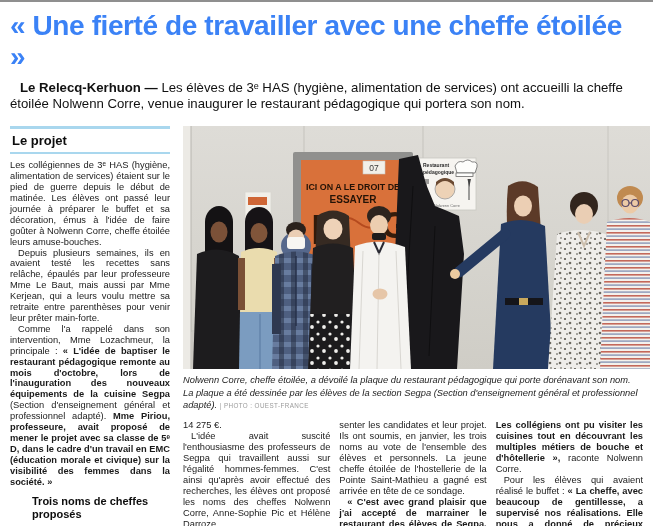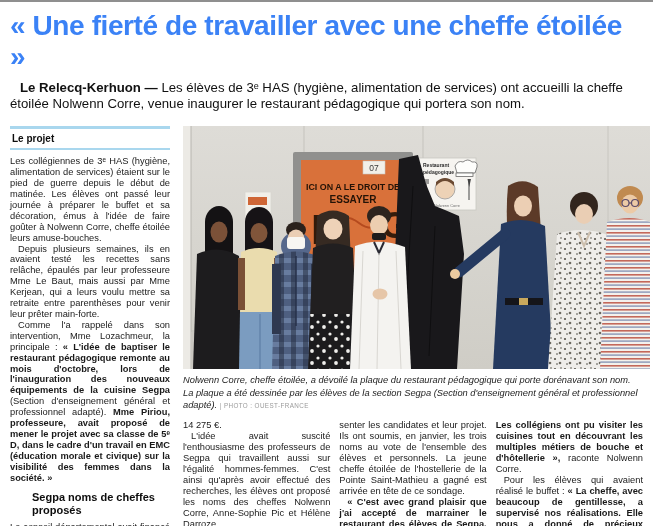--- a/index.html
+++ b/index.html
@@ -7,21 +7,21 @@
     width:653px; height:526px; box-sizing:border-box;
     font-family:"Liberation Sans","DejaVu Sans",sans-serif;
     color:#1a1a1a; background:#fff; position:relative; overflow:hidden;
     border-top:2px solid #8f8f8f; padding:0 10px;
   }
   .headline { font-size:28px; font-weight:bold; letter-spacing:-0.4px; margin:9px 0 0 0; color:#3b82f6; line-height:1.1; }
   .lead { font-size:13.2px; line-height:1.27; margin-top:7px; color:#111; }
   .lead .loc { font-weight:bold;padding-left:10px; }
   .content { display:flex; gap:13px; margin-top:10px; }
   .colL { flex:0 0 160px; width:160px; }
-  .kicker { font-weight:bold; font-size:10px; border-top:3px solid #a9d7ee; border-bottom:2px solid #a9d7ee; padding:4px 0 4px 2px; margin-bottom:6px; color:#0d0d0d; }
+  .kicker { font-weight:bold; font-size:13px; border-top:3px solid #a9d7ee; border-bottom:2px solid #a9d7ee; padding:4px 0 4px 2px; margin-bottom:6px; color:#0d0d0d; }
   .bt p { margin:0; font-size:9.3px; line-height:10.9px; text-align:justify; }
   .bt p.ind { text-indent:8px; }
   .subhead { font-weight:bold; font-size:11px; line-height:1.2; margin:7px 0 5px 0; padding-left:22px; color:#0d0d0d; }
   .colR { flex:1; min-width:0; }
   .photo-frame { width:467px; height:243px; overflow:hidden; background:#d7d5cf; }
   .caption { font-style:italic; font-size:9.3px; line-height:1.32; margin-top:5px; color:#1e1e1e; }
   .credit { font-style:normal; font-size:6.3px; color:#9a9a9a; letter-spacing:0.4px; white-space:nowrap; }
   .cols3 { display:flex; gap:9px; margin-top:8px; }
   .cols3 .c { flex:1; min-width:0; }
   .b { font-weight:bold; }
@@ -35,21 +35,21 @@
 
   <p class="lead"><span class="loc">Le Relecq-Kerhuon —</span><span> Les élèves de 3ᵉ HAS (hygiène, alimentation de services) ont accueilli la cheffe étoilée Nolwenn Corre, venue inaugurer le restaurant pédagogique qui portera son nom.</span></p>
 
   <div class="content">
 
     <div class="colL bt">
       <div class="kicker">Le projet</div>
       <p>Les collégiennes de 3ᵉ HAS (hygiène, alimentation de services) étaient sur le pied de guerre depuis le début de matinée. Les élèves ont passé leur journée à préparer le buffet et sa décoration, émus à l'idée de faire goûter à Nolwenn Corre, cheffe étoilée leurs amuse-bouches.</p>
       <p class="ind">Depuis plusieurs semaines, ils en avaient testé les recettes sans relâche, épaulés par leur professeure Mme Le Baut, mais aussi par Mme Kerjean, qui a leurs voulu mettre sa retraite entre parenthèses pour venir leur prêter main-forte.</p>
       <p class="ind"><span>Comme l'a rappelé dans son intervention, Mme Lozachmeur, la principale : </span><span class="b">« L'idée de baptiser le restaurant pédagogique remonte au mois d'octobre, lors de l'inauguration des nouveaux équipements de la cuisine Segpa </span><span>(Section d'enseignement général et professionnel adapté). </span><span class="b">Mme Piriou, professeure, avait proposé de mener le projet avec sa classe de 5ᵉ D, dans le cadre d'un travail en EMC (éducation morale et civique) sur la visibilité des femmes dans la société. »</span></p>
-      <h3 class="subhead">Segpa noms de cheffes proposés</h3>
+      <h3 class="subhead">Trois noms de cheffes proposés</h3>
       <p>Le conseil départemental avait financé le matériel de cuisine (four, accessoires, lave-vaisselle, réfrigérateur-congélateur, une armoire et un plan de travail en inox) pour un montant de</p>
     </div>
 
     <div class="colR">
 
       <div class="photo-frame">
         <svg width="467" height="243" viewBox="0 0 467 243" xmlns="http://www.w3.org/2000/svg" role="img">
           <defs>
             <linearGradient id="wallGrad" x1="0" y1="0" x2="0" y2="1">
               <stop offset="0" stop-color="#dedcd7"></stop>

